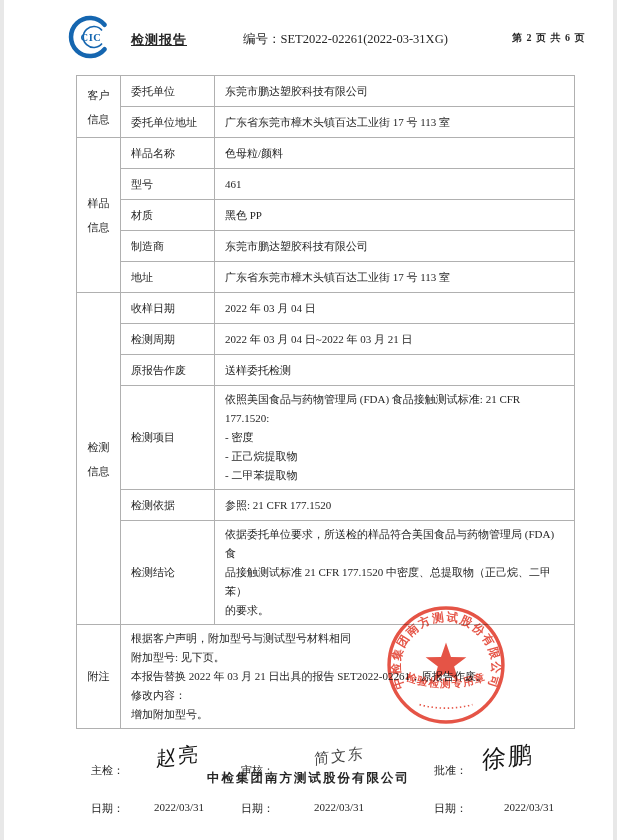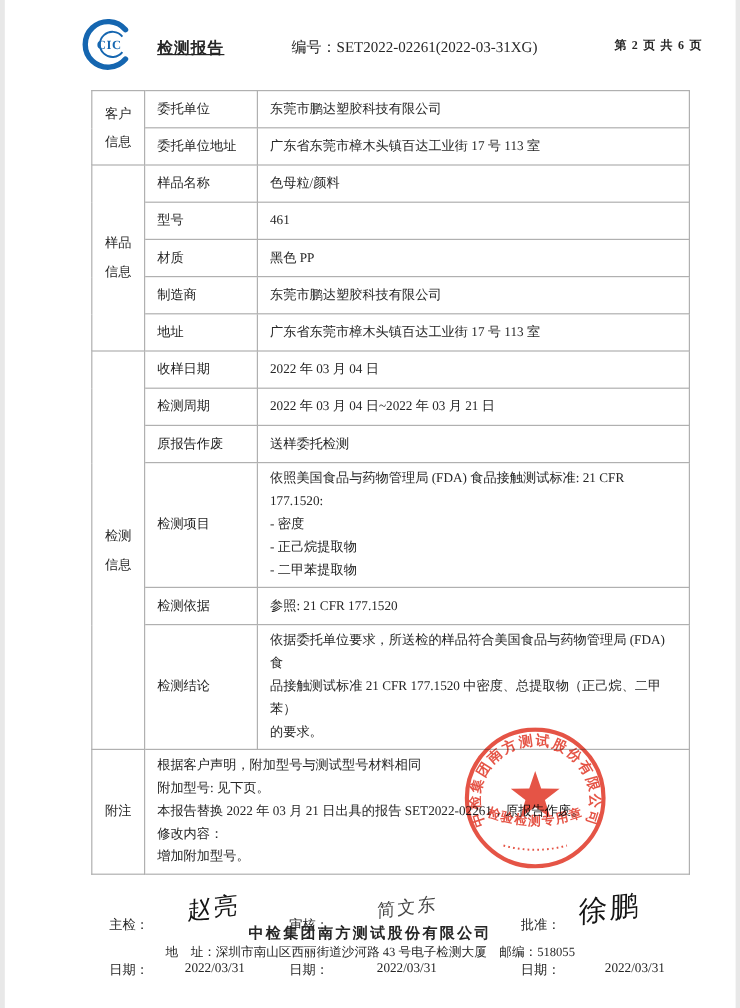--- a/index.html
+++ b/index.html
@@ -189,16 +189,15 @@
       <textPath href="#arcTop" startOffset="50%" text-anchor="middle">中检集团南方测试股份有限公司</textPath>
     </text>
     <text font-size="10.5" font-weight="bold" fill="#e23c2c" letter-spacing="1.2" font-family="Liberation Serif, DejaVu Serif, serif">
       <textPath href="#arcBanner" startOffset="50%" text-anchor="middle">检验检测专用章</textPath>
     </text>
     <path d="M 34 97 Q 60 104 86 97" fill="none" stroke="#e23c2c" stroke-width="1.6" stroke-dasharray="1.4 2.6"></path>
   </svg>
 
   <div class="footer">
     <div class="company">中检集团南方测试股份有限公司</div>
-    <div class="line">地　址：深圳市南山区西丽街道沙河路 43 号电子检测大厦　邮编：518055</div>
   </div>
 
 </div>
 
 </body></html>

